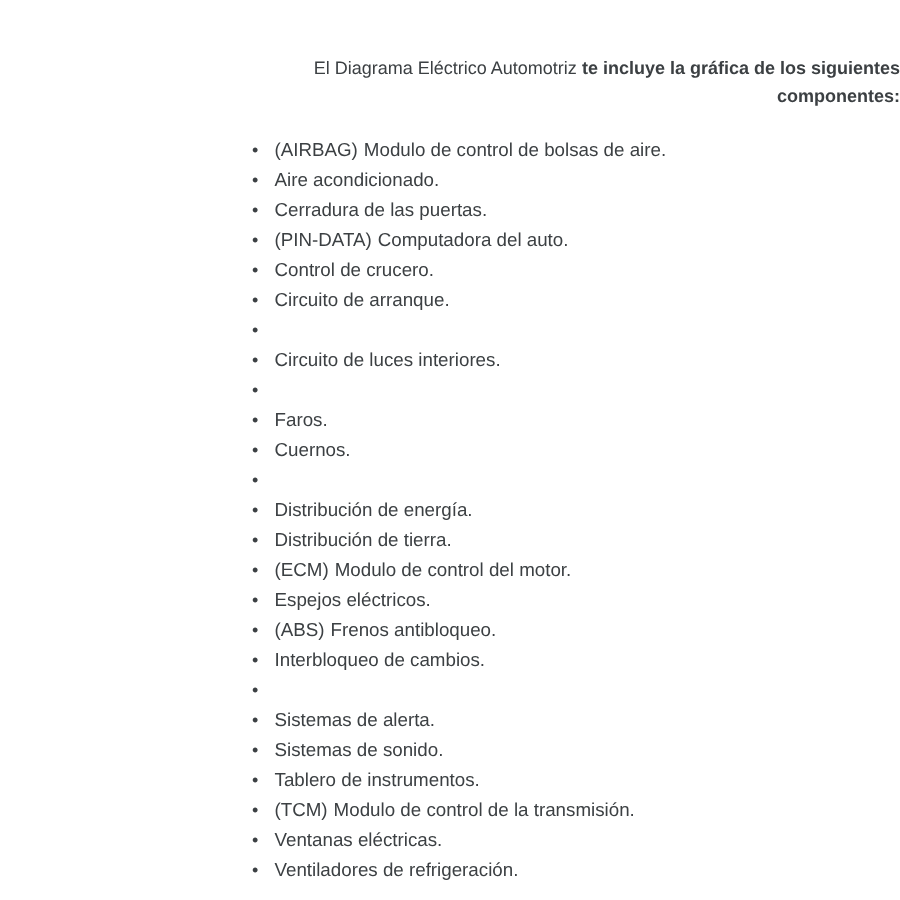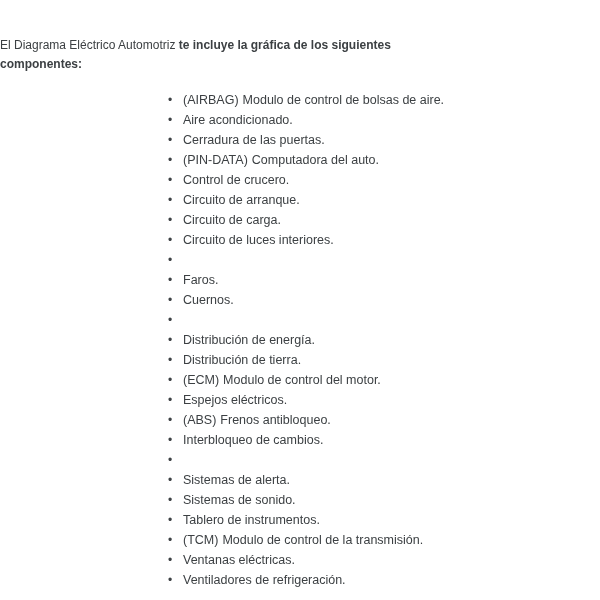--- a/index.html
+++ b/index.html
@@ -11,21 +11,21 @@
     overflow: hidden;
   }
   .doc {
     width: 600px;
     height: 600px;
     background: #ffffff;
     color: #3c4043;
   }
   .title {
     margin-top: 36px;
-    text-align: left;
+    text-align: right;
     font-size: 12px;
     line-height: 19px;
     color: #3c4043;
     font-weight: 400;
   }
   .title b { font-weight: 700; }
   .component-list {
     list-style: none;
     margin-top: 16px;
     margin-left: 168px;
@@ -86,21 +86,20 @@
         <span class="li-line"><span class="txt">Control de crucero.</span></span>
       </li>
 
     <li>
         <span class="bullet">•</span>
         <span class="li-line"><span class="txt">Circuito de arranque.</span></span>
       </li>
 
     <li>
         <span class="bullet">•</span>
-        <span class="li-line"><span class="txt">Circuito de carga.</span></span>
       </li>
 
     <li>
         <span class="bullet">•</span>
         <span class="li-line"><span class="txt">Circuito de luces interiores.</span></span>
       </li>
 
     <li>
         <span class="bullet">•</span>
       </li>

